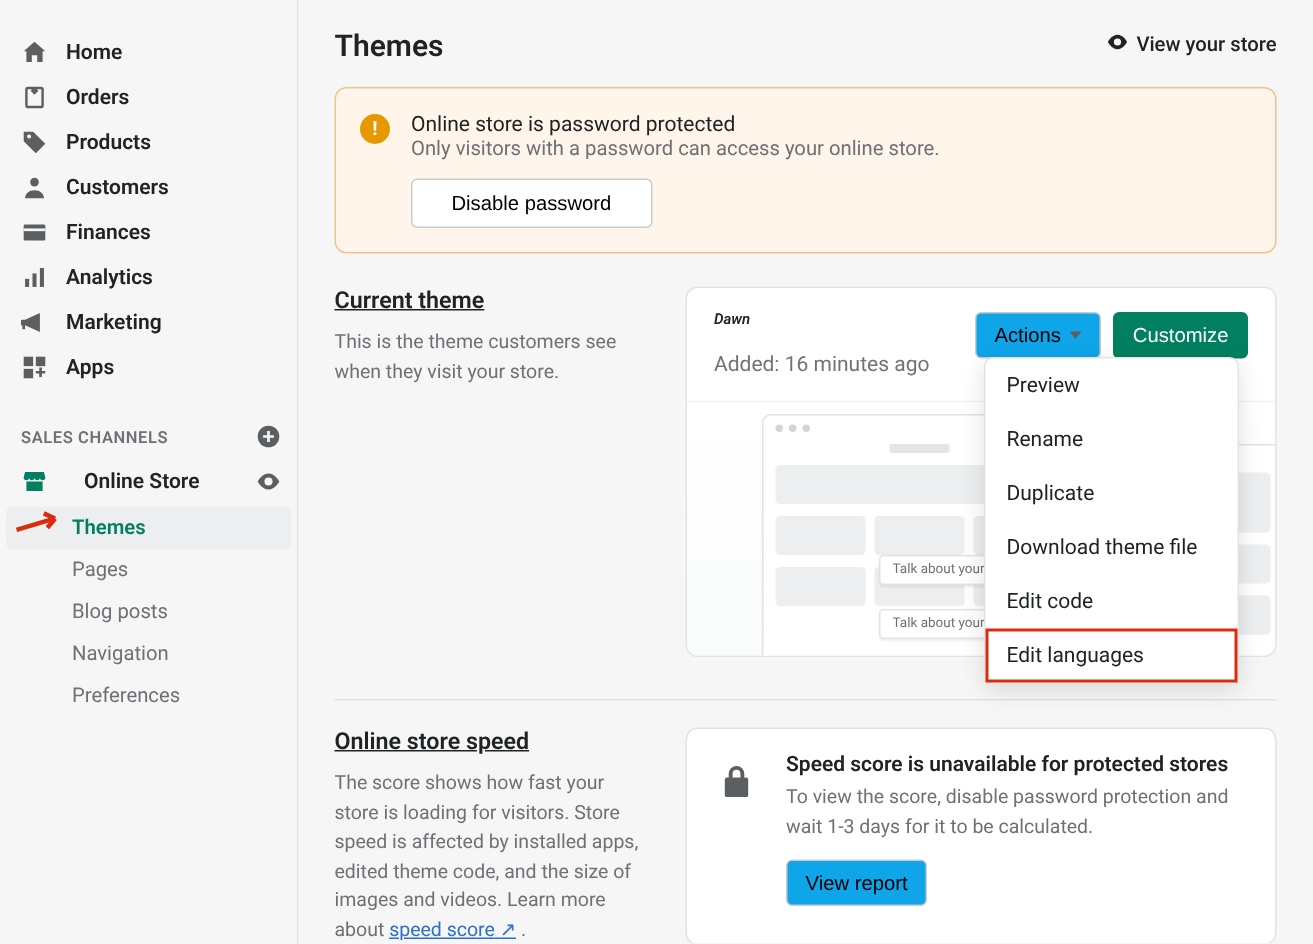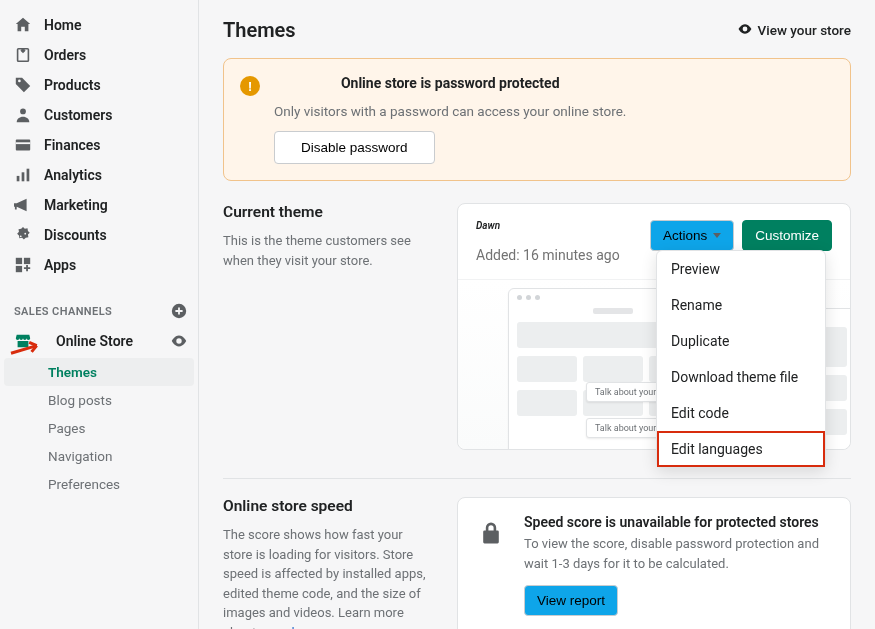--- a/index.html
+++ b/index.html
@@ -11,21 +11,21 @@
     width: 875px;
     height: 629px;
     overflow: hidden;
     display: flex;
   }
   
   .sidebar {
     width: 199px;
     background: #f6f6f7;
     border-right: 1px solid #e1e3e5;
-    padding: 10px 0 10px 0;
+    padding: 20px 0 10px 0;
     position: relative;
   }
   .nav-item {
     display: flex;
     align-items: center;
     padding: 6px 12px 6px 14px;
     cursor: pointer;
     gap: 12px;
     color: #202223;
   }
@@ -123,30 +123,30 @@
     display: flex;
     gap: 14px;
     margin-bottom: 22px;
   }
   .banner-icon {
     width: 20px; height: 20px; background: #e59800; border-radius: 50%;
     display: flex; align-items: center; justify-content: center;
     color: #fff; font-size: 13px; font-weight: 700; flex-shrink: 0;
     margin-top: 1px;
   }
-  .banner-title { font-size: 14px; font-weight: 700; margin-bottom: 12px; text-align: center; }
+  .banner-title { font-size: 14px; font-weight: 400; margin-bottom: 0; }
   .banner-text { font-size: 13.5px; color: #6d7175; margin-bottom: 12px; }
   .banner-btn {
     border: 1px solid #c9cccf; background: #fff; border-radius: 4px;
     padding: 8px 26px; font-size: 13.5px; font-weight: 500; cursor: pointer;
   }
 
   .row { display: flex; gap: 24px; }
   .section-left { width: 210px; }
-  .section-left h2 { font-size: 15.5px; font-weight: 600; margin-bottom: 10px; }
+  .section-left h2 { font-size: 15.5px; font-weight: 600; margin-bottom: 10px; text-decoration: underline; }
   .section-left p, .section-left .desc { font-size: 13px; color: #6d7175; line-height: 1.5; }
   .link { color: #2c6ecb; text-decoration: underline; }
 
   .card {
     background: #fff; border: 1px solid #e1e3e5; border-radius: 8px;
     flex: 1;
     position: relative;
     overflow: visible;
   }
   .card-pad { padding: 16px 18px; }
@@ -281,28 +281,20 @@
     <span class="nav-icon">
       <svg width="18" height="18" viewBox="0 0 20 20" fill="currentColor">
           <path d="M3 8l11-5v14L3 12v3H1v-3a2 2 0 010-4h2z"></path>
         </svg>
     </span>
     <span class="nav-label">Marketing</span>
   </div>
   <div class="nav-item">
     <span class="nav-icon">
       <svg width="18" height="18" viewBox="0 0 20 20" fill="currentColor">
-          <path d="M10 1l2 2 3-.5.5 3 2 2-2 2 .5 3-3 .5-2 2-2-2-3 .5-.5-3-2-2 2-2-.5-3 3-.5 2-2zM7 7l6 6m-5.5-.5a1 1 0 100-2 1 1 0 000 2zm5-3a1 1 0 100-2 1 1 0 000 2z" fill-rule="evenodd"></path>
-        </svg>
-    </span>
-    <span class="nav-label">Discounts</span>
-  </div>
-  <div class="nav-item">
-    <span class="nav-icon">
-      <svg width="18" height="18" viewBox="0 0 20 20" fill="currentColor">
           <rect x="2" y="2" width="7" height="7"></rect>
           <rect x="11" y="2" width="7" height="7"></rect>
           <rect x="2" y="11" width="7" height="7"></rect>
           <path d="M14.5 10v7M11 13.5h7" stroke="currentColor" stroke-width="2"></path>
         </svg>
     </span>
     <span class="nav-label">Apps</span>
   </div>
 
   <div class="section-header">
@@ -326,22 +318,22 @@
     </div>
     <span class="eye-icon">
       <svg width="18" height="18" viewBox="0 0 20 20" fill="currentColor">
           <path d="M10 4c5 0 8 6 8 6s-3 6-8 6-8-6-8-6 3-6 8-6zm0 9a3 3 0 100-6 3 3 0 000 6z"></path>
         </svg>
     </span>
   </div>
 
   <div class="sub-items">
     <div class="sub-item active">Themes</div>
+    <div class="sub-item">Pages</div>
     <div class="sub-item">Blog posts</div>
-    <div class="sub-item">Pages</div>
     <div class="sub-item">Navigation</div>
     <div class="sub-item">Preferences</div>
   </div>
 
   <svg class="arrow-anno" width="34" height="22" viewBox="0 0 34 22">
     <path d="M2 18 L26 6" stroke="#d82c0d" stroke-width="3" fill="none"></path>
     <path d="M26 6 L18 4 M26 6 L22 13" stroke="#d82c0d" stroke-width="3" fill="none"></path>
   </svg>
 </div>
 

